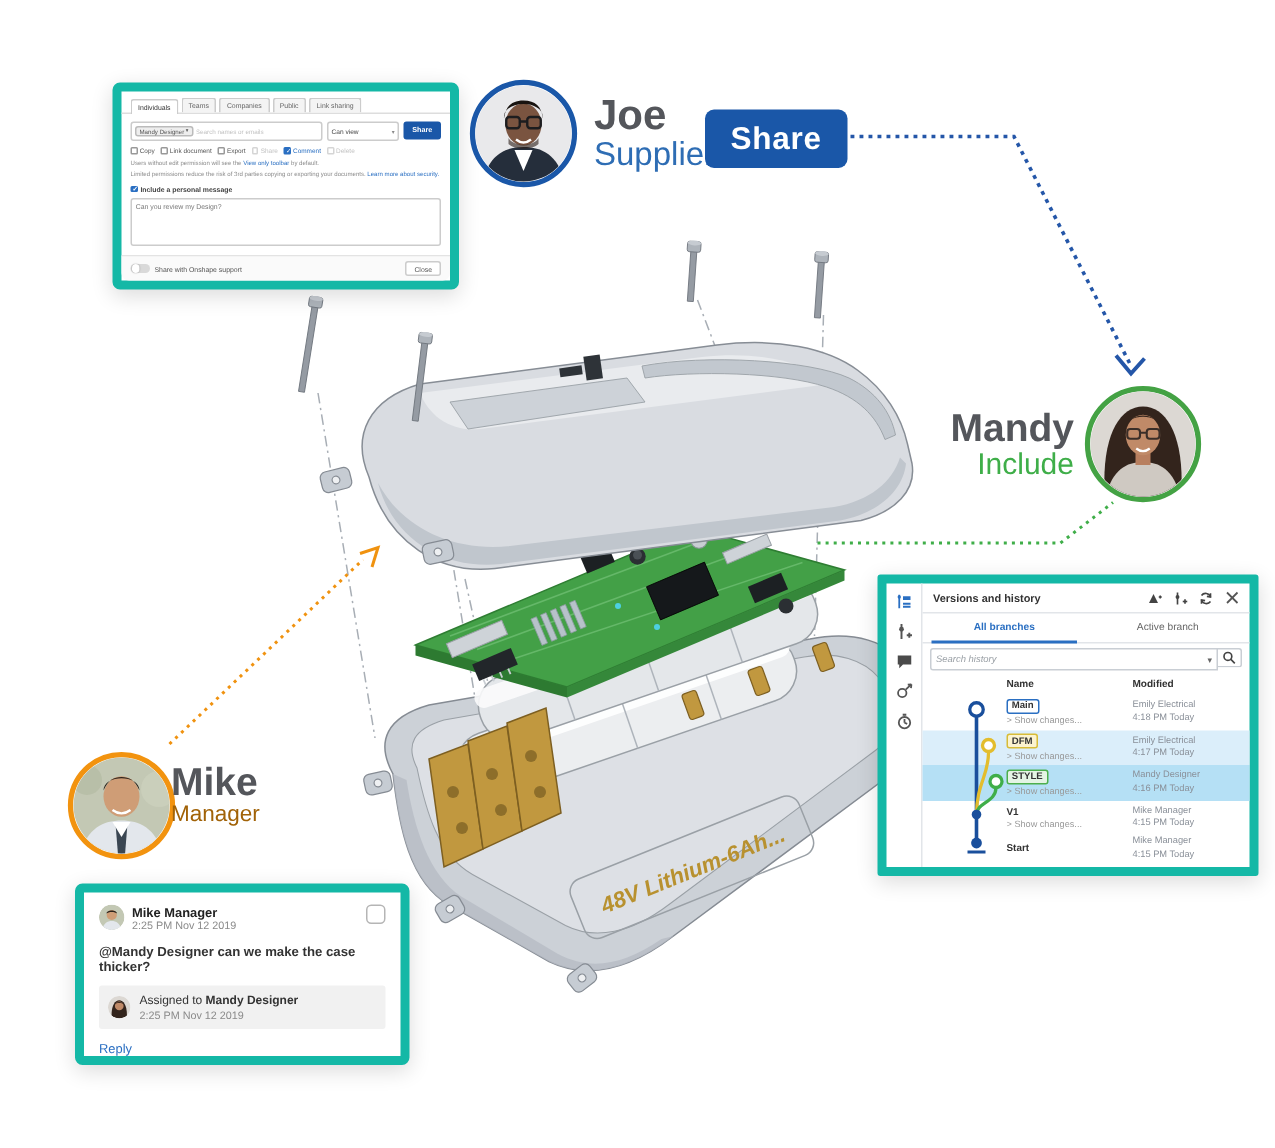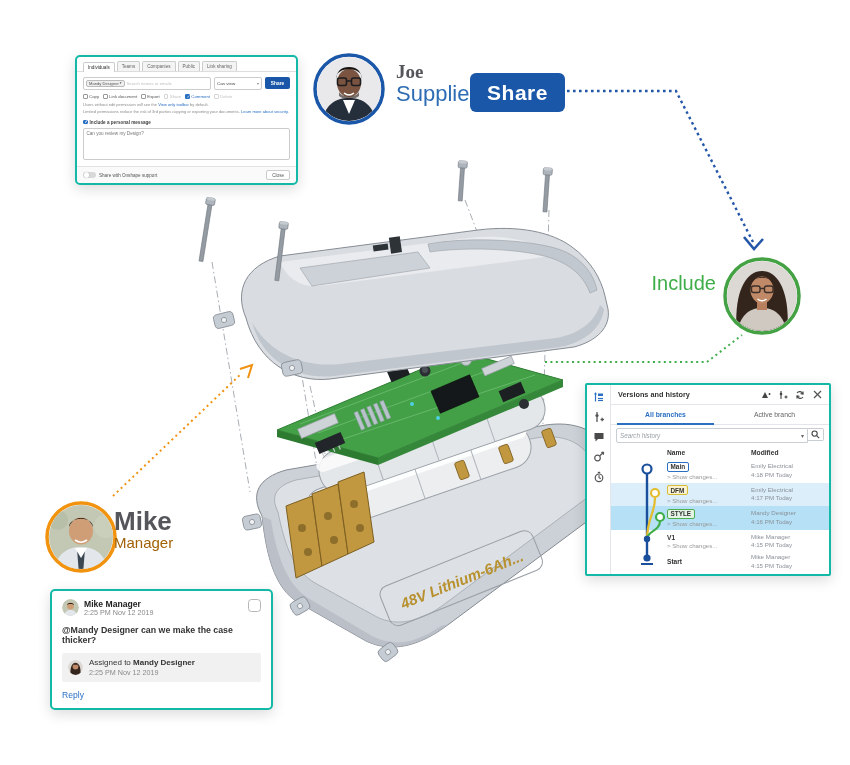--- a/index.html
+++ b/index.html
@@ -2,21 +2,21 @@
 <html><head>
 <meta charset="utf-8">
 <style>
   html,body{margin:0;padding:0;background:#fff;}
   .canvas{position:relative;width:850px;height:765px;background:#ffffff;overflow:hidden;
           font-family:"Liberation Sans",sans-serif;color:#333;}
   #scene{position:absolute;left:0;top:0;z-index:1;}
 
   
   .abs{position:absolute;}
-  .panel{background:#fff;border:2px solid #14b8a6;box-shadow:0 4px 14px rgba(0,0,0,.14);}
+  .panel{background:#fff;border:6px solid #14b8a6;box-shadow:0 4px 14px rgba(0,0,0,.14);}
 
   
   .persona-name{font-weight:bold;color:#54565b;line-height:1.05;}
   .persona-role{line-height:1.1;}
   .avatar{border-radius:50%;display:block;}
 
   .share-cta{position:absolute;left:470px;top:73px;width:95px;height:39px;background:#1a57a8;
              border-radius:6px;color:#fff;font-size:21px;font-weight:bold;display:flex;
              align-items:center;justify-content:center;letter-spacing:.5px;z-index:3;cursor:pointer;}
 
@@ -381,26 +381,27 @@
       <path d="M27 40 C30 46 44 46 47 40 L47 44 C43 48 31 48 27 44 Z" fill="#2a1d15" opacity="0.6"></path>
       <g fill="none" stroke="#1d1d1f" stroke-width="1.6">
         <rect x="25.5" y="26" width="9" height="7.5" rx="2"></rect>
         <rect x="39.5" y="26" width="9" height="7.5" rx="2"></rect>
         <line x1="34.5" y1="29" x2="39.5" y2="29"></line>
       </g>
       <path d="M32 41 Q37 45 42 41" stroke="#fff" stroke-width="1.6" fill="none"></path>
     </g>
   </svg>
   <div class="abs" style="left:396px;top:62px;z-index:3;">
-    <div class="persona-name" style="font-size:19px;font-family:Liberation Serif, serif;">Joe</div>
+    <div class="persona-name" style="font-size:28px;">Joe</div>
     <div class="persona-role" style="font-size:22px;color:#2e6db4;">Supplier</div>
   </div>
   <div class="share-cta">Share</div>
 
   <div class="abs" style="left:600px;top:272px;width:116px;text-align:right;z-index:3;">
+    <div class="persona-name" style="font-size:26px;">Mandy</div>
     <div class="persona-role" style="font-size:20px;color:#3fae49;">Include</div>
   </div>
   <svg class="abs avatar" style="left:722px;top:256px;z-index:3;" width="80" height="80" viewBox="0 0 80 80">
     <defs>
         <clipPath id="cman">
           <circle cx="40" cy="40" r="35"></circle>
         </clipPath>
       </defs>
     <circle cx="40" cy="40" r="37" fill="#fff" stroke="#44a244" stroke-width="3.5"></circle>
     <g clip-path="url(#cman)">

